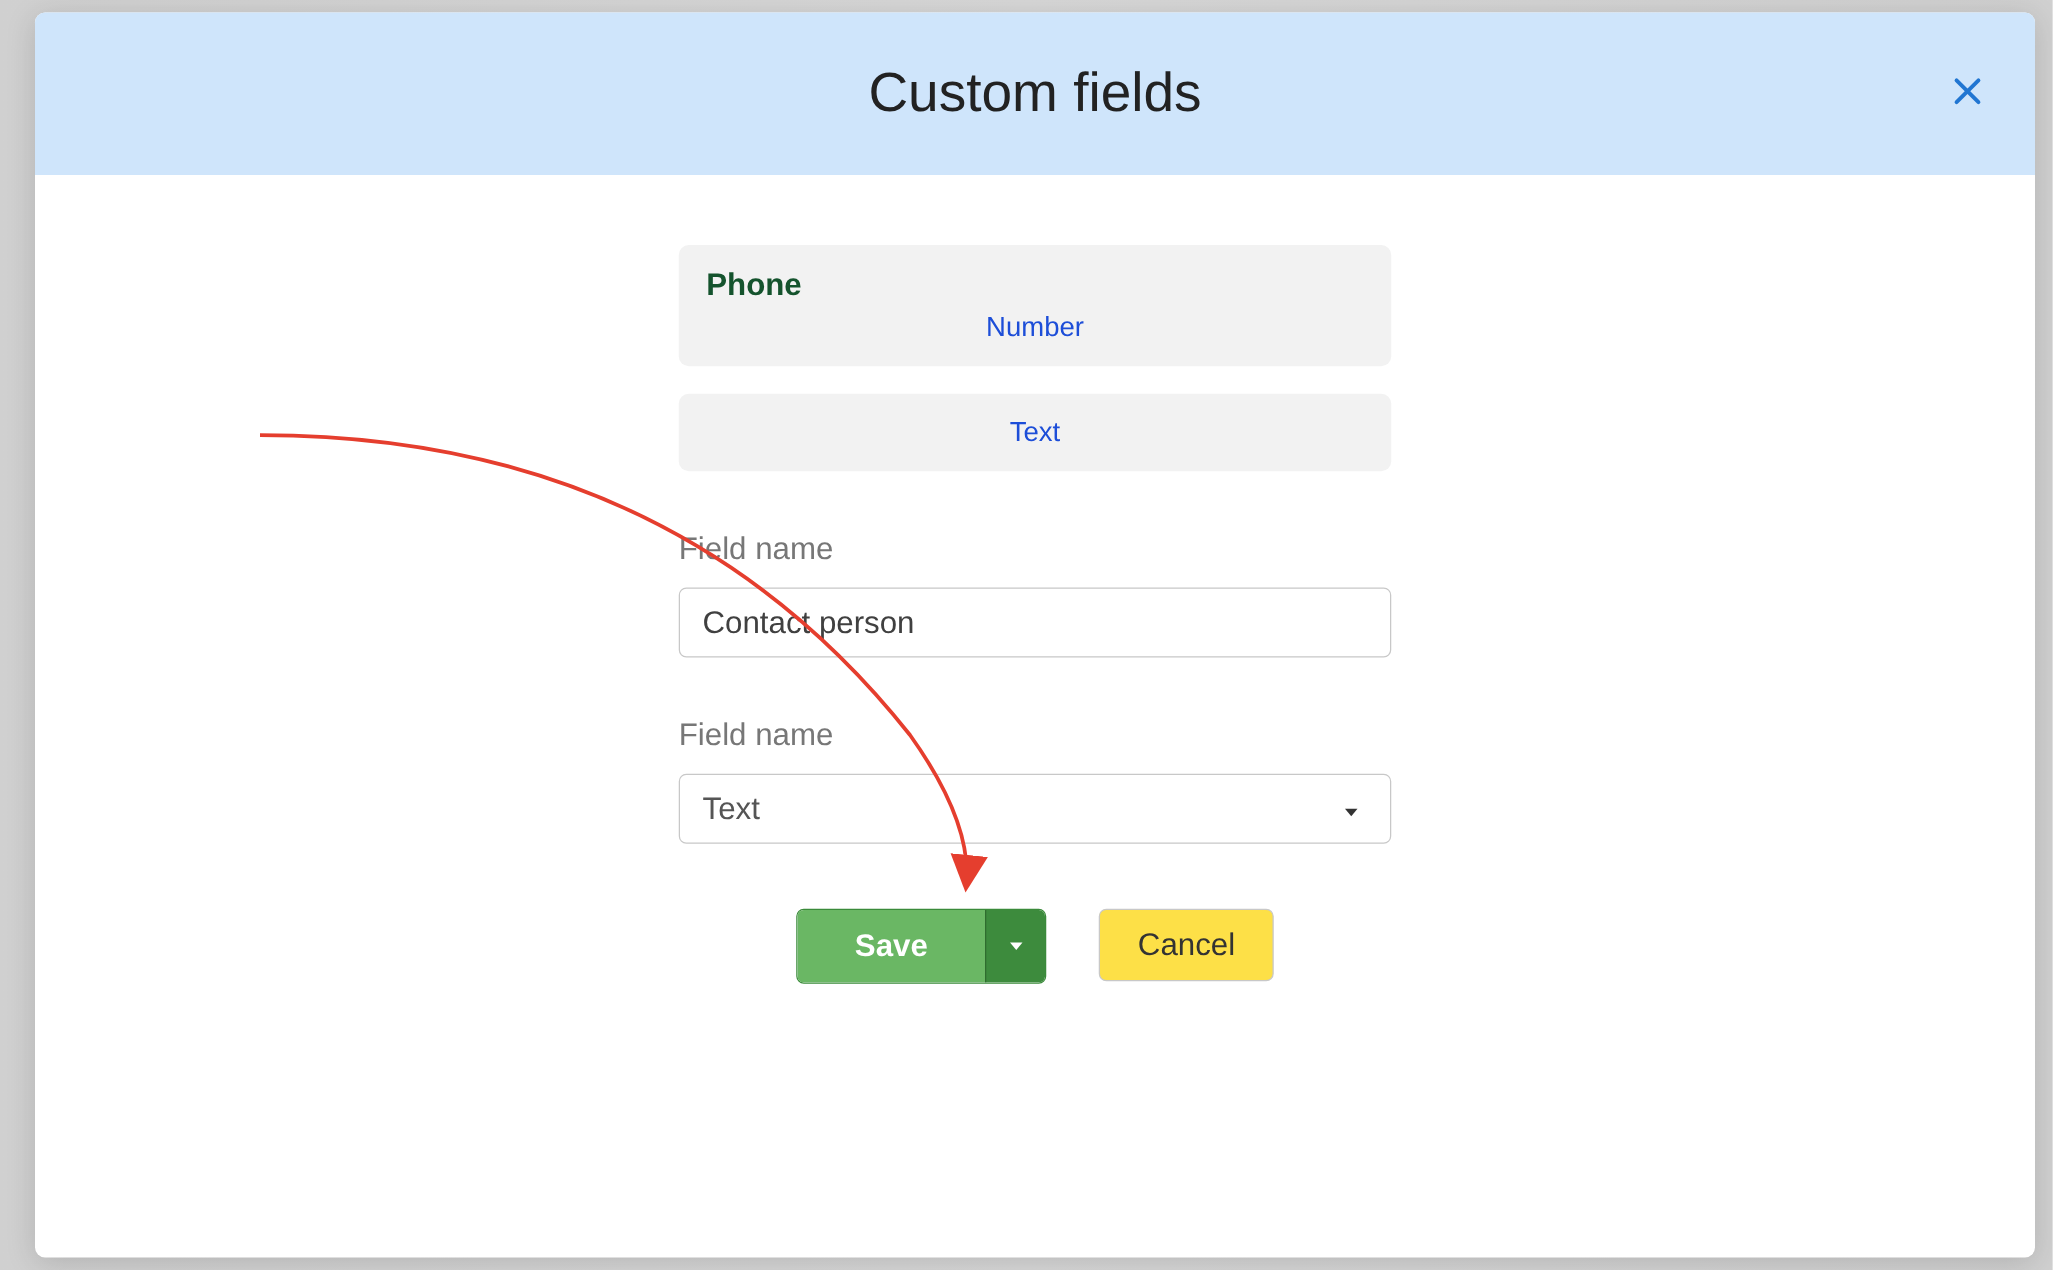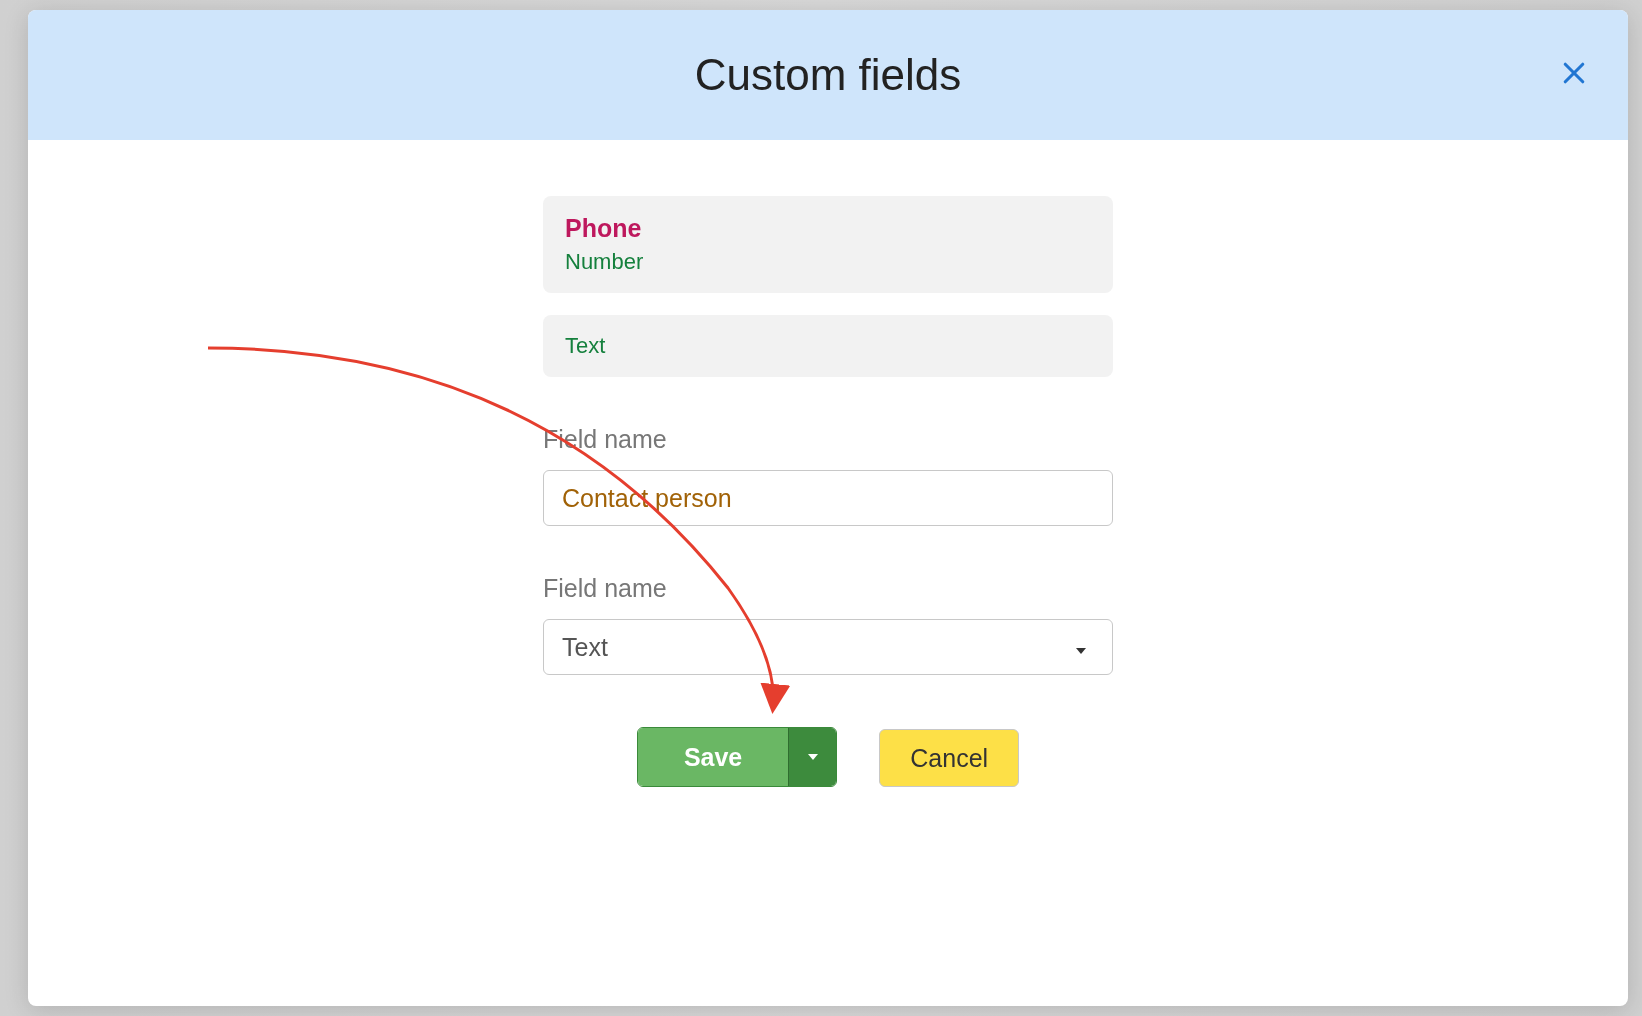--- a/index.html
+++ b/index.html
@@ -78,44 +78,45 @@
     }
     .field-card {
       background: #f2f2f2;
       border-radius: 8px;
       padding: 18px 22px;
       margin-bottom: 22px;
     }
     .field-card-name {
       font-size: 25px;
       font-weight: 600;
-      color: #be185d;
+      color: #14532d;
       margin-bottom: 6px;
     }
     .field-card-type {
       font-size: 22px;
-      color: #15803d;
+      color: #1d4ed8;
+      text-align: center;
     }
     .form-group {
       margin-top: 48px;
     }
     .form-label {
       font-size: 25px;
       color: #777;
       margin-bottom: 16px;
       display: block;
     }
     .text-input {
       width: 100%;
       height: 56px;
       border: 1px solid #c8c8c8;
       border-radius: 6px;
       padding: 0 18px;
       font-size: 25px;
-      color: #a16207;
+      color: #404040;
       background: #fff;
     }
     .select-wrapper {
       position: relative;
       width: 100%;
     }
     .select-input {
       width: 100%;
       height: 56px;
       border: 1px solid #c8c8c8;
@@ -131,21 +132,21 @@
     }
     .select-caret {
       margin-right: 6px;
     }
     .select-caret svg {
       width: 14px;
       height: 10px;
     }
     .button-row {
       display: flex;
-      align-items: flex-end;
+      align-items: flex-start;
       justify-content: center;
       gap: 42px;
       margin-top: 52px;
       position: relative;
     }
     .save-group {
       display: flex;
       border-radius: 6px;
       overflow: hidden;
       border: 1px solid #3a8a3a;

